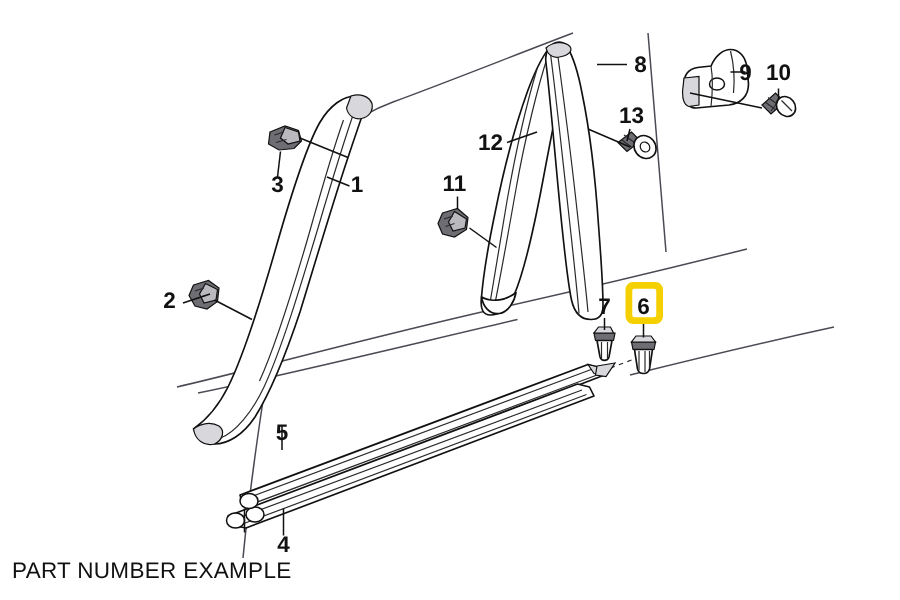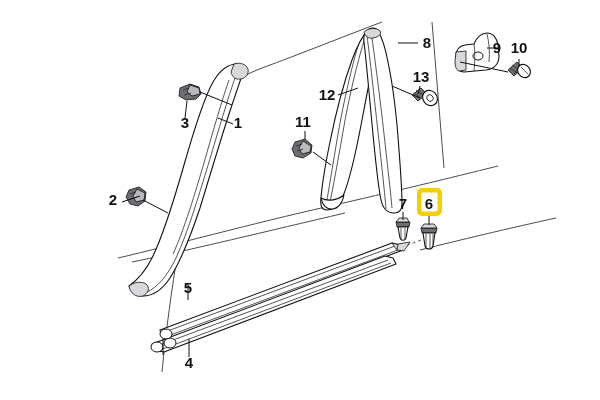--- a/index.html
+++ b/index.html
@@ -216,14 +216,15 @@
       <text class="lbl" x="427" y="48" text-anchor="middle">8</text>
       <text class="lbl" x="497" y="53" text-anchor="middle">9</text>
       <text class="lbl" x="519" y="53" text-anchor="middle">10</text>
       <text class="lbl" x="303" y="127" text-anchor="middle">11</text>
       <text class="lbl" x="327" y="100" text-anchor="middle">12</text>
       <text class="lbl" x="421" y="82" text-anchor="middle">13</text>
     </g>
 
   </svg>
 
+  <div class="caption">PART NUMBER EXAMPLE</div>
 
 </div>
 
 </body></html>

